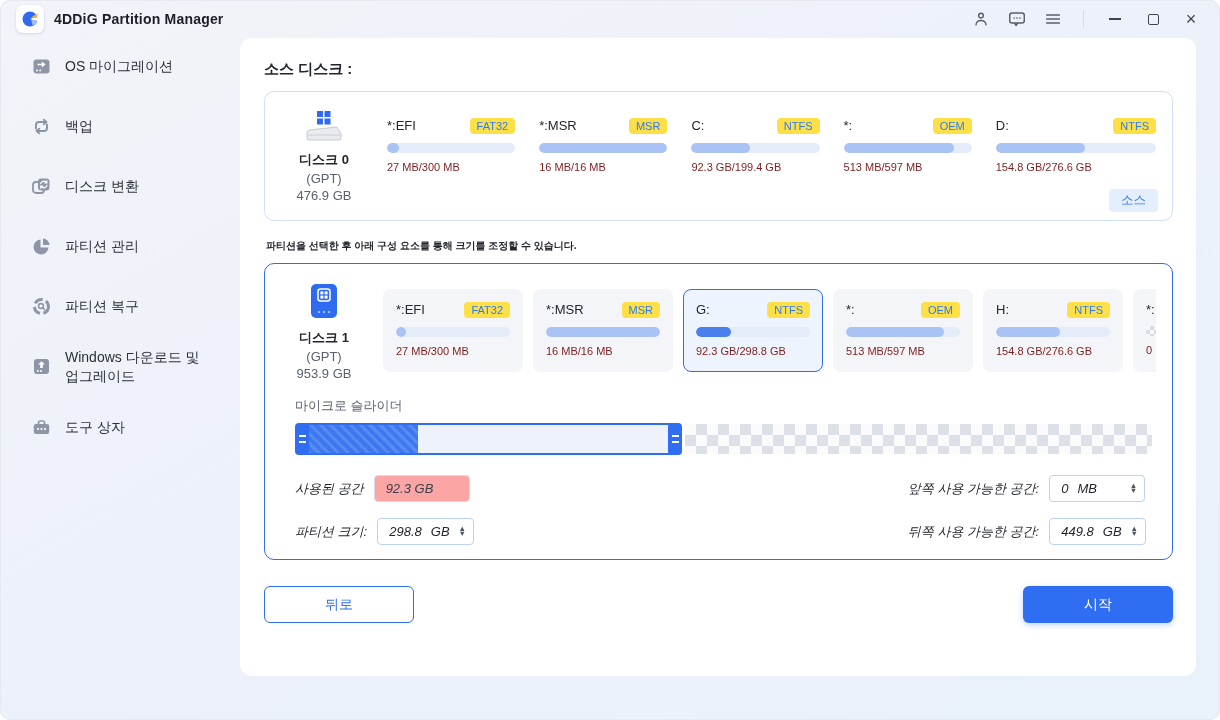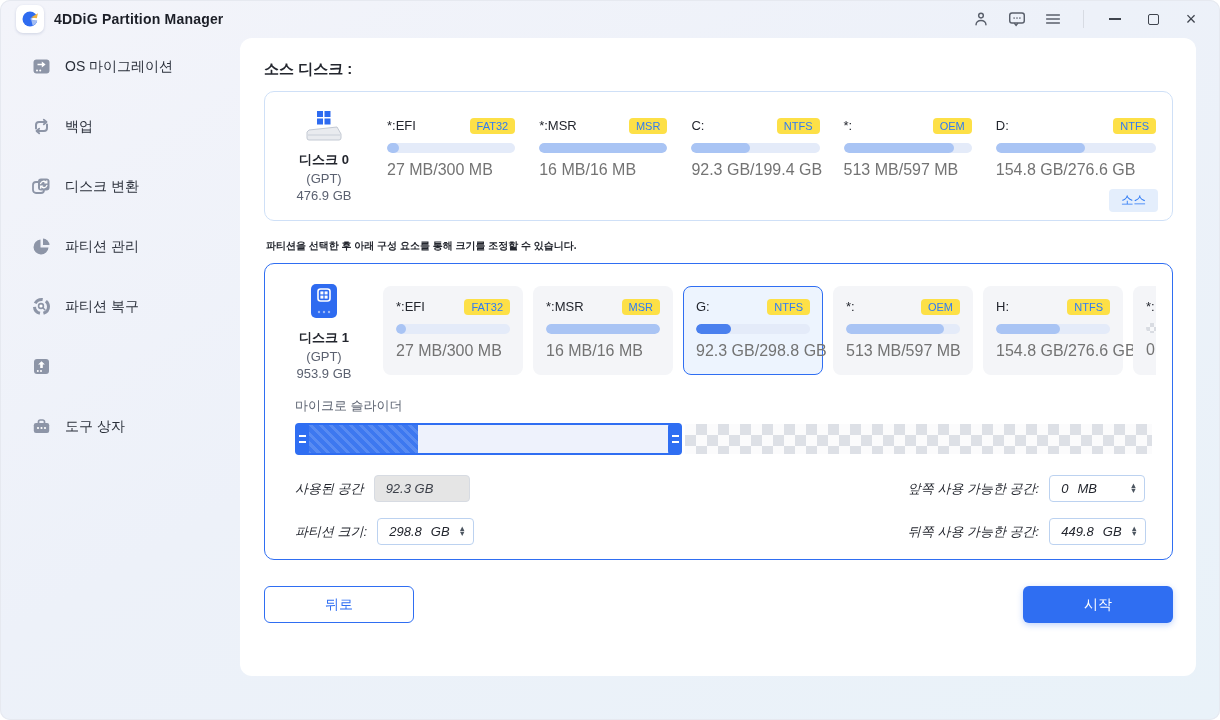--- a/index.html
+++ b/index.html
@@ -42,21 +42,21 @@
   .disk-info .d-sub { color:#5b6170; margin-top:2px; }
   .parts-row { flex:1; display:flex; gap:24px; padding-top:10px; min-width:0; }
   .part { flex:1 1 0; min-width:0; }
   .part:last-child { flex:1.25 1 0; }
   .part-top { display:flex; justify-content:space-between; }
   .part-label { font-size:13px; color:#23262e; }
   .fs-badge { font-size:11px; color:#2f7bf5; background:#fde047; border-radius:4px; padding:2px 7px; font-weight:500; }
   .bar { height:10px; border-radius:5px; background:#e4ebf9; margin:9px 0 8px 0; overflow:hidden; }
   .bar-fill { height:100%; border-radius:5px; background:#a9c4f4; }
   .bar-fill.strong { background:#4a80ee; }
-  .part-usage { font-size:16px; color:#737373; white-space:nowrap; }
+  .part-usage { font-size:11px; color:#7f1d1d; white-space:nowrap; }
   .source-badge { position:absolute; right:14px; bottom:8px; font-size:12.5px; color:#2f7bf5; background:#e4eefc;
                   border-radius:4px; padding:3px 12px; font-weight:500; }
 
   .instruction { font-size:10px; font-weight:bold; color:#23262e; margin:18px 0 10px 2px; }
 
   .target-card { border:1px solid #2f6ef2; border-radius:10px; padding:16px 16px 14px 16px; }
   .target-row { display:flex; align-items:center; gap:16px; overflow:hidden; }
   .tparts { display:flex; gap:10px; flex:1; min-width:0; overflow:hidden; }
   .pcard { width:140px; flex-shrink:0; background:#f4f5f8; border:1.5px solid transparent; border-radius:8px;
            padding:12px 12px 14px 12px; cursor:pointer; }
@@ -81,21 +81,21 @@
   .slider-rest { flex:1; height:30px; margin-left:3px;
                  background:repeating-conic-gradient(#dde0e6 0% 25%, #fbfbfc 0% 50%) 0 0/22px 22px; }
 
   
   .fields { display:flex; justify-content:space-between; padding:0 10px 0 14px;font-style:italic; }
   .fcol { display:flex; flex-direction:column; gap:16px; }
   .frow { display:flex; align-items:center; gap:10px; }
   .flabel { font-size:13px; color:#23262e; }
   .input-box { min-width:96px; height:27px; border:1px solid #bcd2f0; border-radius:4px; background:#fff;
                display:inline-flex; align-items:center; padding:0 7px 0 11px; gap:9px; font-size:13px; color:#23262e; }
-  .input-box.disabled { background:#e5e5e5; border-color:#d7dbe2; color:#3c4049; min-width:96px; }
+  .input-box.disabled { background:#fca5a5; border-color:#d7dbe2; color:#3c4049; min-width:96px; }
   .iv { flex:0 0 auto; }
   .unit { color:#23262e; }
   .spinner { display:flex; flex-direction:column; line-height:.62; font-size:7.5px; color:#4c5560; margin-left:auto; cursor:pointer; user-select:none; }
 
   
   .footer { display:flex; justify-content:space-between; margin-top:26px; }
   .btn { width:150px; height:37px; border-radius:6px; font-size:14px; font-weight:500; display:flex; align-items:center;
          justify-content:center; cursor:pointer; }
   .btn.outline { border:1.6px solid #2f6ef2; color:#2f6ef2; background:#fff; }
   .btn.primary { background:#2f6ef2; color:#fff; border:none; box-shadow:0 2px 6px rgba(47,110,242,.3); }
@@ -215,20 +215,21 @@
 
       <div class="side-item">
         <span class="s-icon">
           <svg width="21" height="21" viewBox="0 0 21 21">
             <rect x="3" y="3" width="15" height="15" rx="3" fill="currentColor"></rect>
             <path d="M10.5 5.2 l3.4 3.4 h-2.1 v3.4 h-2.6 V8.6 H7.1 Z" fill="#fff"></path>
             <circle cx="6.8" cy="15" r="1" fill="#fff"></circle>
               <circle cx="10" cy="15" r="1" fill="#fff"></circle>
           </svg>
         </span>
+        <span class="side-label">Windows 다운로드 및 업그레이드</span>
       </div>
 
       <div class="side-item">
         <span class="s-icon">
           <svg width="21" height="21" viewBox="0 0 21 21">
             <path d="M7.5 7 V5.8 a1.8 1.8 0 0 1 1.8-1.8 h2.4 a1.8 1.8 0 0 1 1.8 1.8 V7" fill="none" stroke="currentColor" stroke-width="1.7"></path>
             <rect x="2.8" y="7" width="15.4" height="10" rx="2.2" fill="currentColor"></rect>
             <circle cx="7" cy="12" r="1.1" fill="#fff"></circle>
               <circle cx="10.5" cy="12" r="1.1" fill="#fff"></circle>
               <circle cx="14" cy="12" r="1.1" fill="#fff"></circle>

